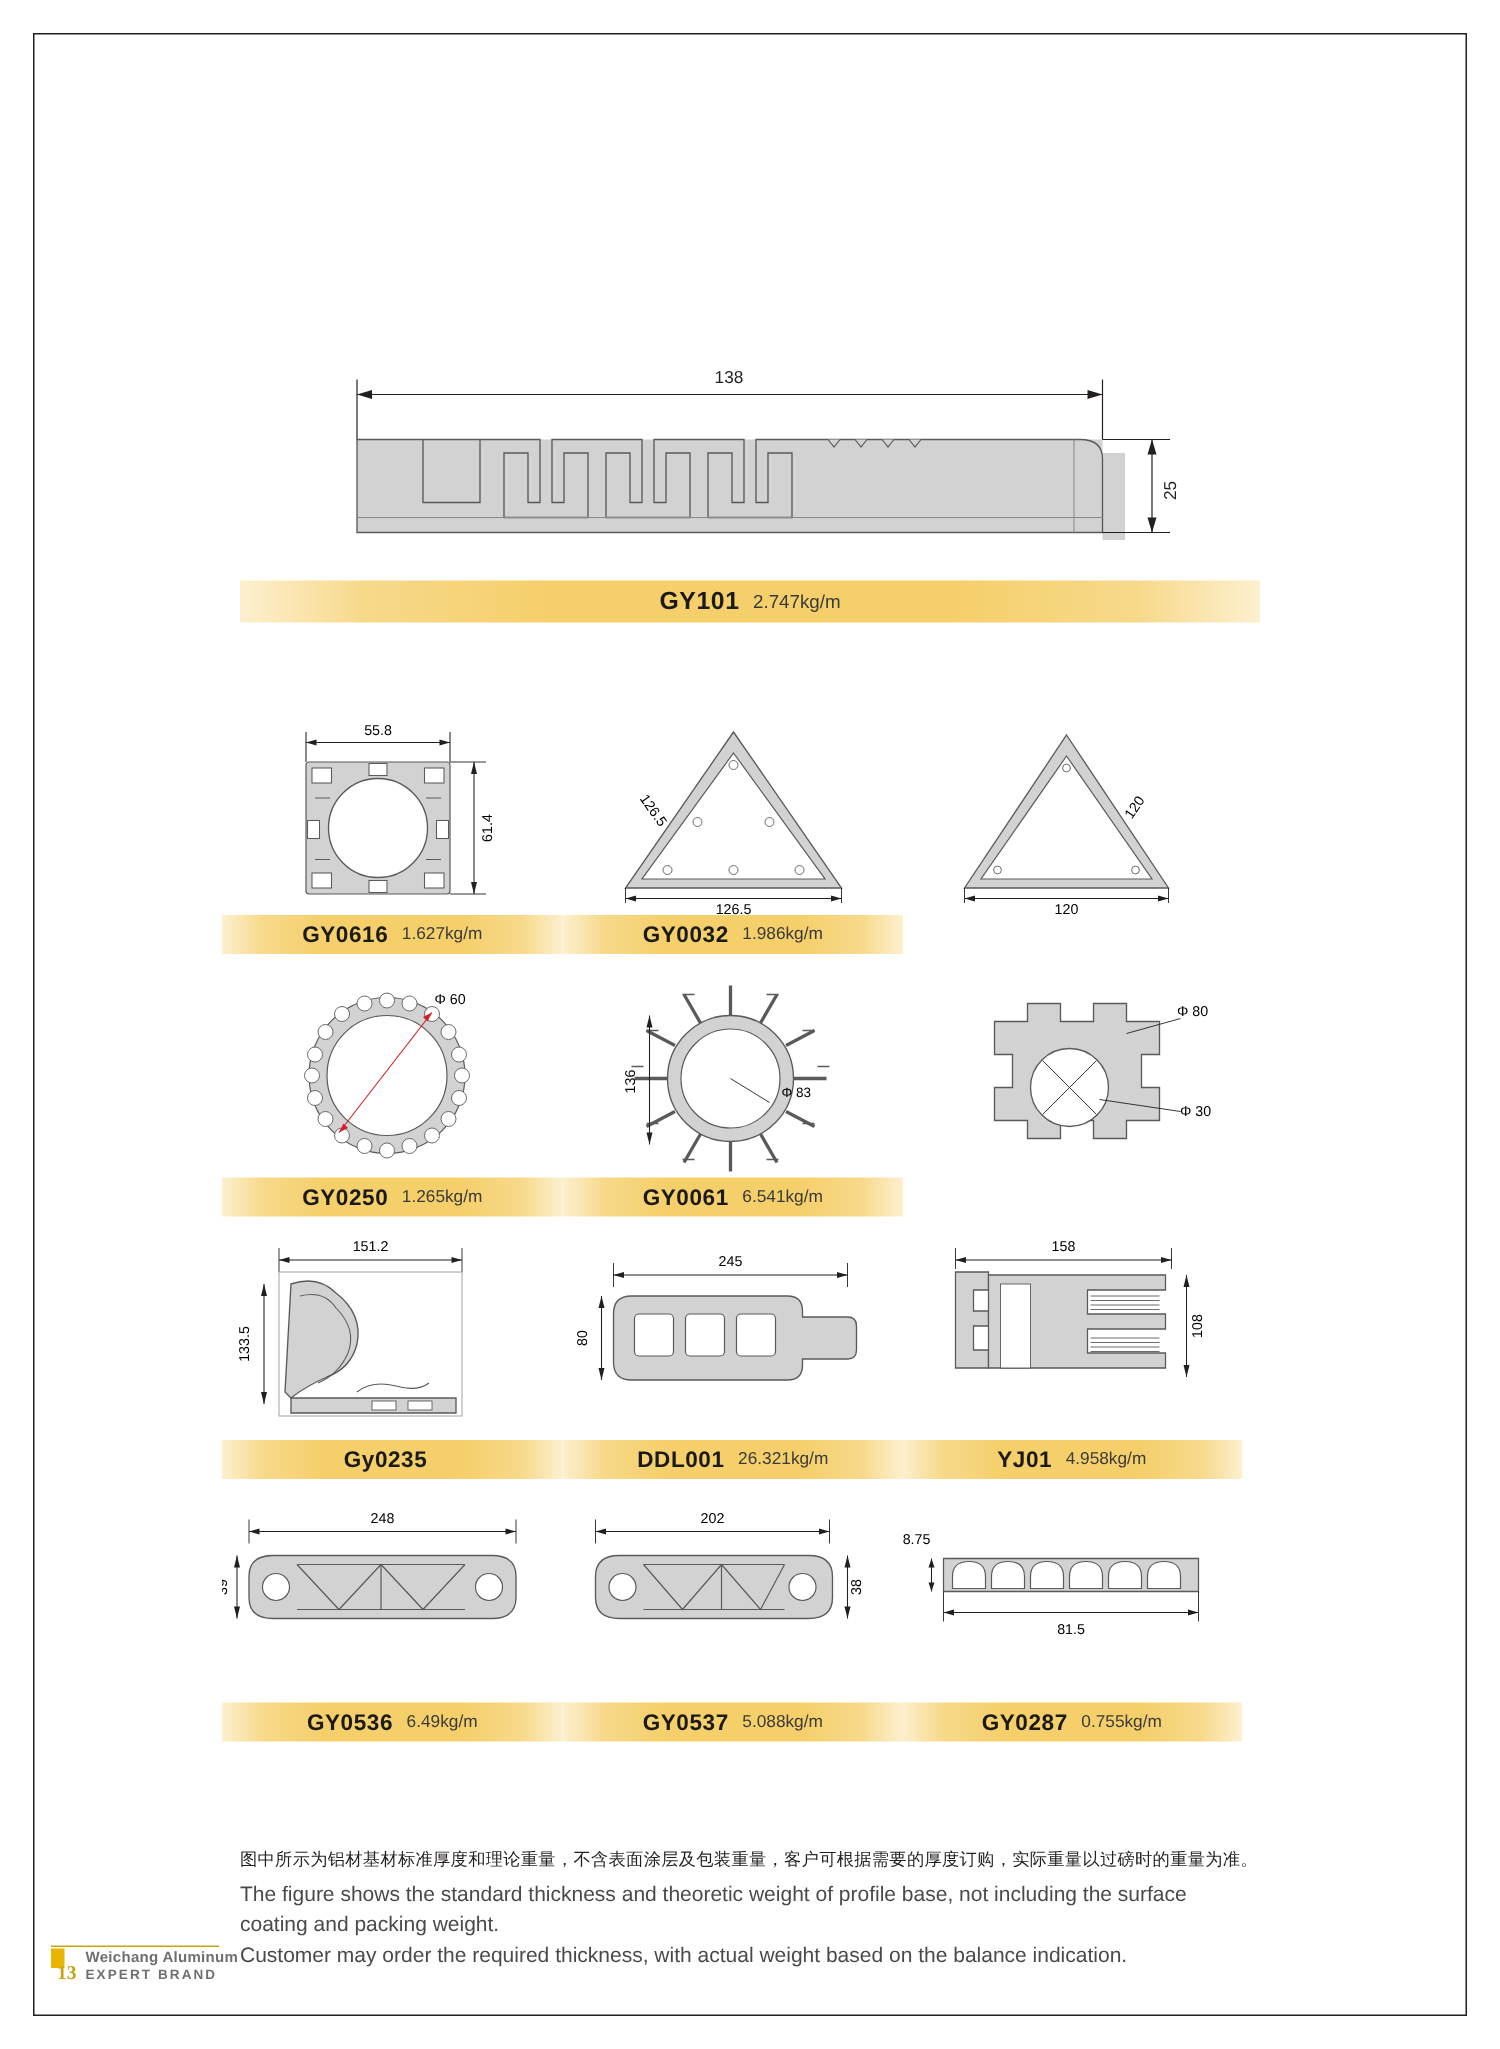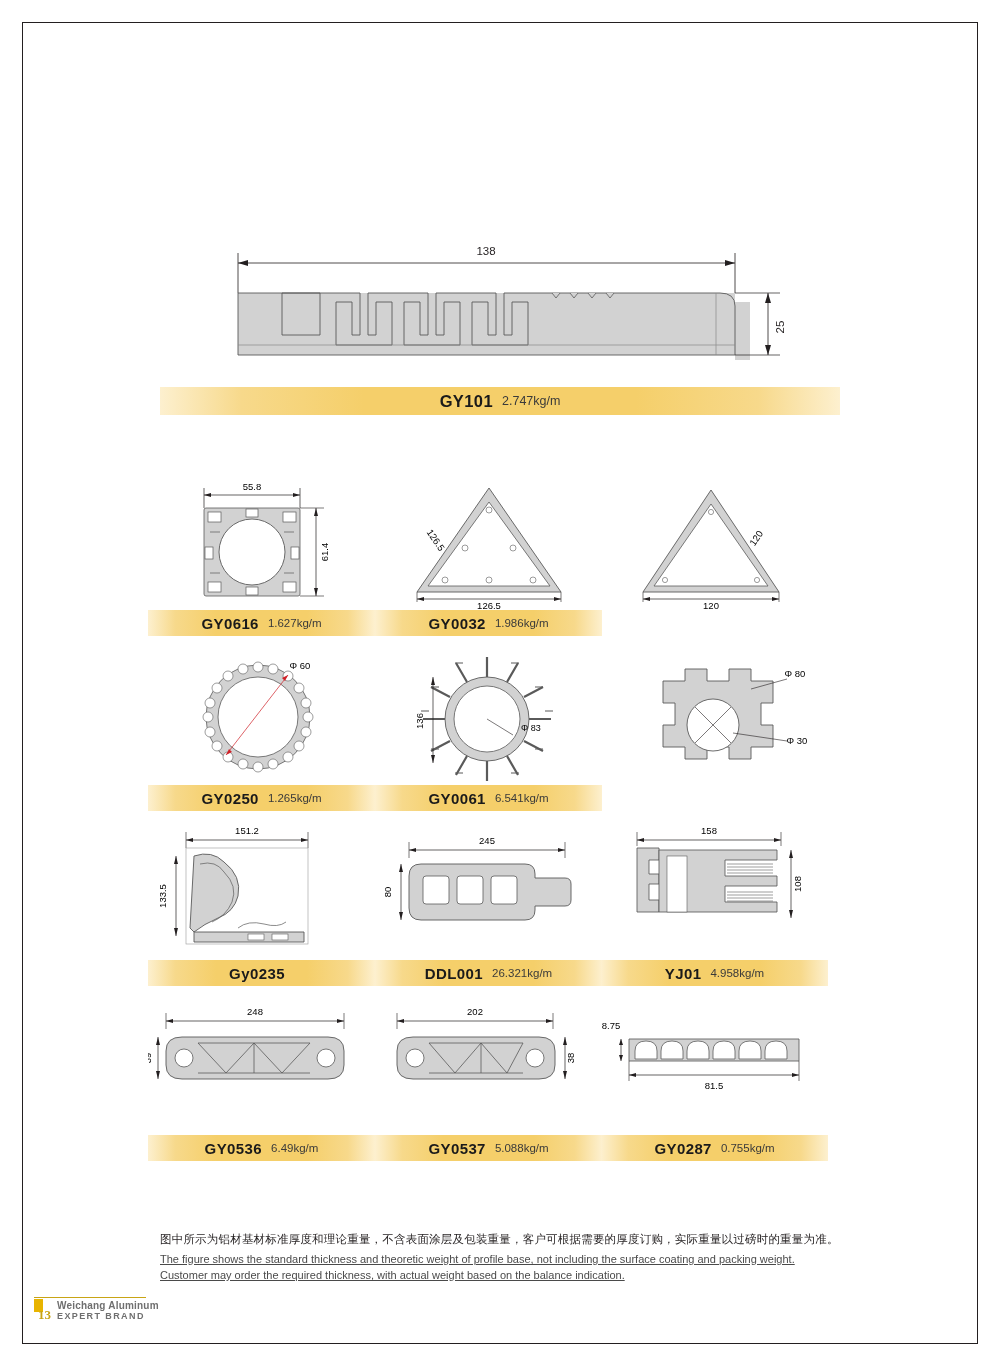--- a/index.html
+++ b/index.html
@@ -24,21 +24,21 @@
     display:flex;align-items:center;justify-content:center;}
   .labelbar .code{font-size:15px;font-weight:bold;letter-spacing:.4px;color:#1a1a1a;}
   .labelbar .wt{font-size:11.5px;color:#3a3a3a;margin-left:9px;}
   .hero .labelbar{height:28px;width:680px;}
   .hero .labelbar .code{font-size:16.5px;}
   .hero .labelbar .wt{font-size:12.5px;}
 
   
   .notes{position:absolute;left:160px;top:1232px;width:680px;}
   .notes .cn{font-size:11.5px;color:#231f20;letter-spacing:.2px;margin-bottom:5px;}
-  .notes .en{font-size:11px;color:#4a4a4a;line-height:1.45;text-decoration:underline;}
+  .notes .en{font-size:14px;color:#4a4a4a;line-height:1.45;}
 
   
   .footer{position:absolute;left:38px;top:1300px;display:flex;align-items:flex-end;gap:6px;}
   .pagenum{font-size:13px;font-weight:bold;color:#c8a415;line-height:1;font-family:Liberation Serif, serif;}
   .brand{line-height:1.12;}
   .brand .b1{font-size:10px;font-weight:bold;color:#6f6f6f;letter-spacing:.2px;}
   .brand .b2{font-size:9px;font-weight:bold;color:#6f6f6f;letter-spacing:1.4px;}
   .footline{position:absolute;left:34px;top:1297px;width:112px;height:0;border-top:1px solid #c8a415;}
   .barcorner{position:absolute;left:34px;top:1299px;width:9px;height:13px;background:#e8b400;}
 

